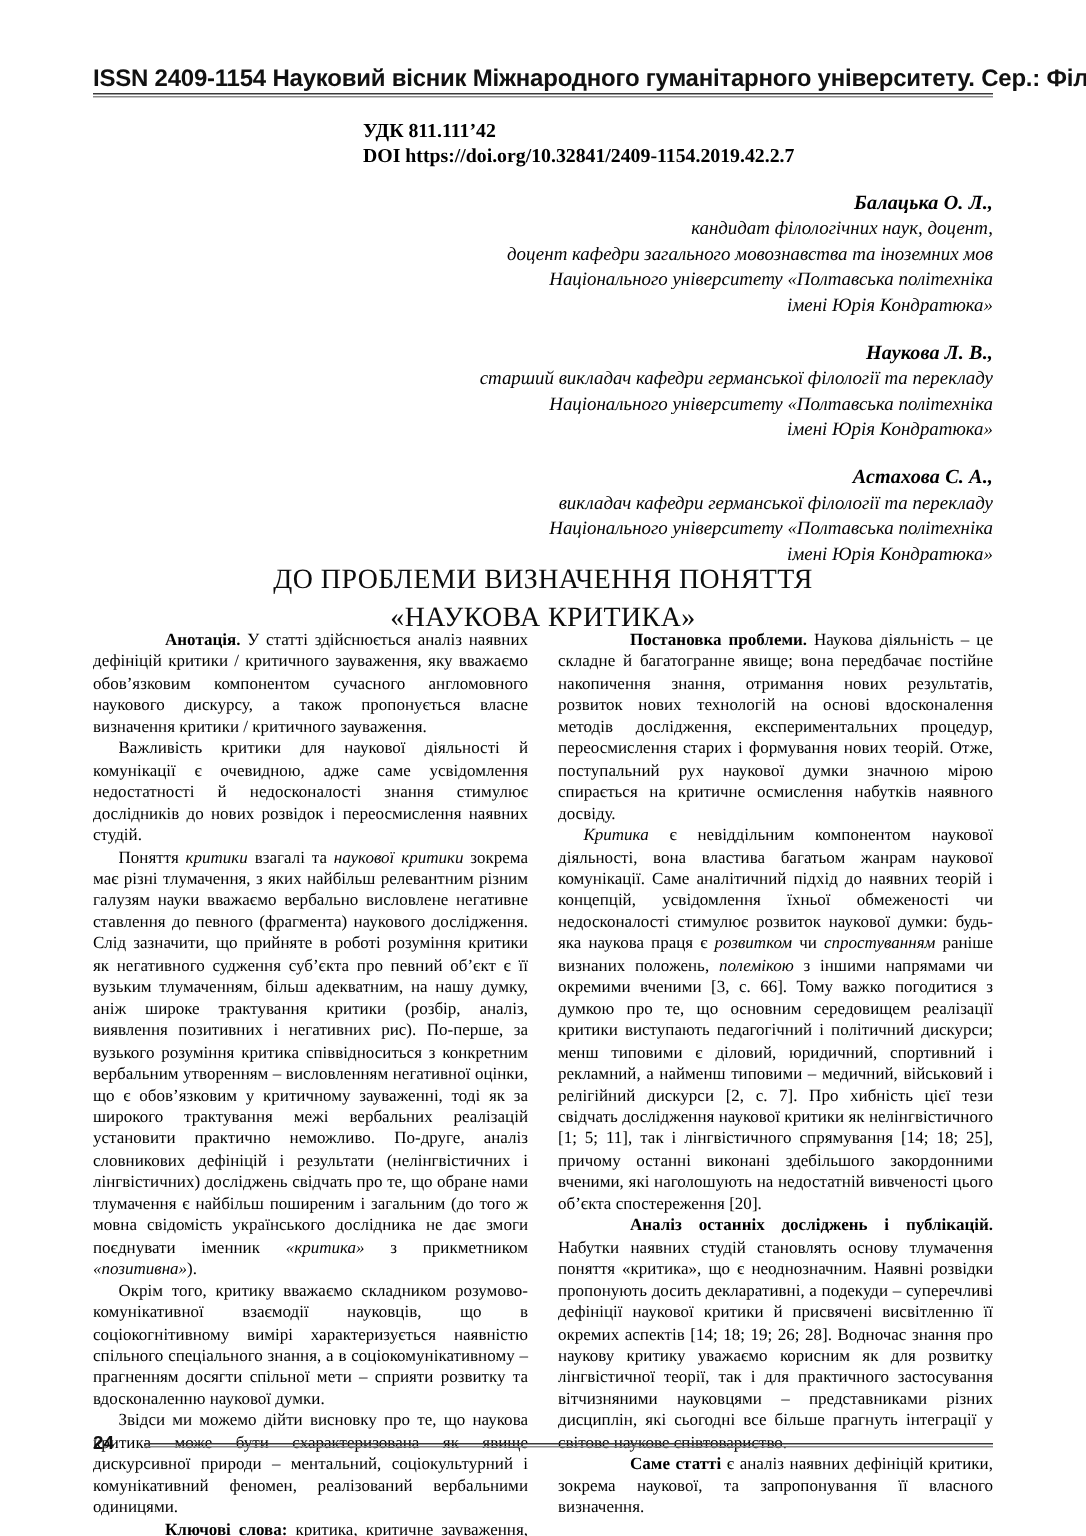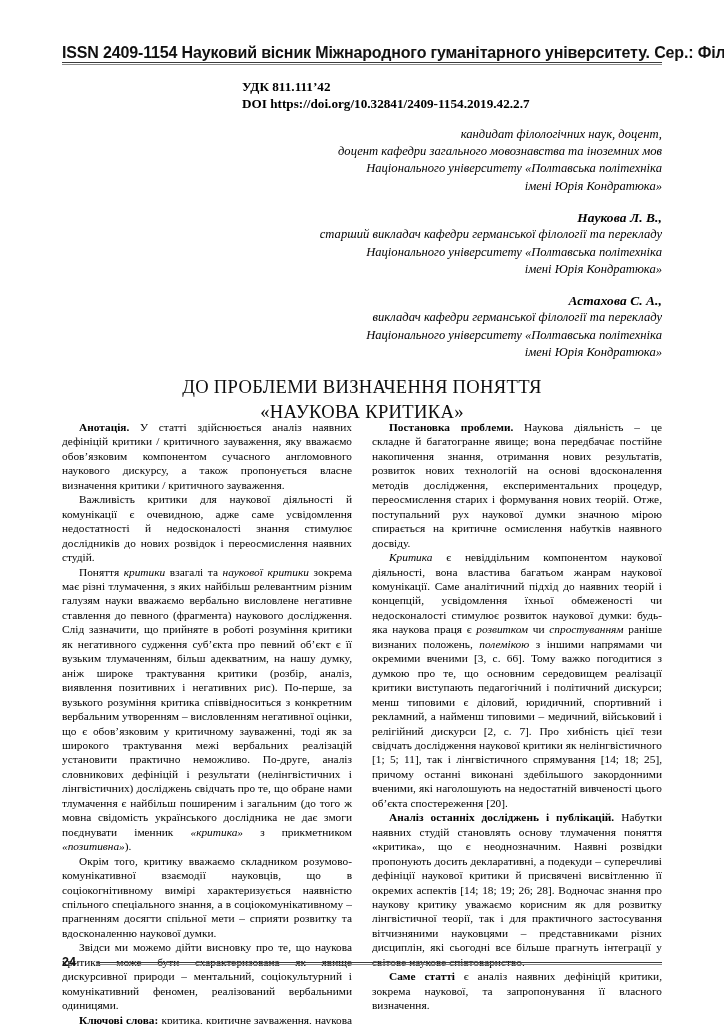--- a/index.html
+++ b/index.html
@@ -123,21 +123,21 @@
     line-height: 14.45px;
     text-align: justify;
     hyphens: manual;
   }
   .col p {
     margin: 0;
     text-indent: 17px;
     text-align: justify;
     text-justify: inter-word;
   }
-  .col b { font-weight: bold; }
+  .col b { font-weight: bold; margin-left: 31px; }
   .col i { font-style: italic; }
 
   
   .folio {
     position: absolute;
     left: 62px;
     top: 955px;
     font-family: "Liberation Sans", "DejaVu Sans", sans-serif;
     font-size: 12.5px;
     font-weight: bold;
@@ -163,20 +163,21 @@
   <div class="rule-top"></div>
 
   <div class="ident-block">
     <span class="udc">УДК 811.111’42</span>
     <span class="doi">DOI https://doi.org/10.32841/2409-1154.2019.42.2.7</span>
   </div>
 
   <div class="authors">
 
     <div class="author-group">
+      <span class="author-name">Балацька О. Л.,</span>
       <span class="author-aff">кандидат філологічних наук, доцент,</span>
       <span class="author-aff">доцент кафедри загального мовознавства та іноземних мов</span>
       <span class="author-aff">Національного університету «Полтавська політехніка</span>
       <span class="author-aff">імені Юрія Кондратюка»</span>
     </div>
 
     <div class="author-group">
       <span class="author-name">Наукова Л. В.,</span>
       <span class="author-aff">старший викладач кафедри германської філології та перекладу</span>
       <span class="author-aff">Національного університету «Полтавська політехніка</span>

